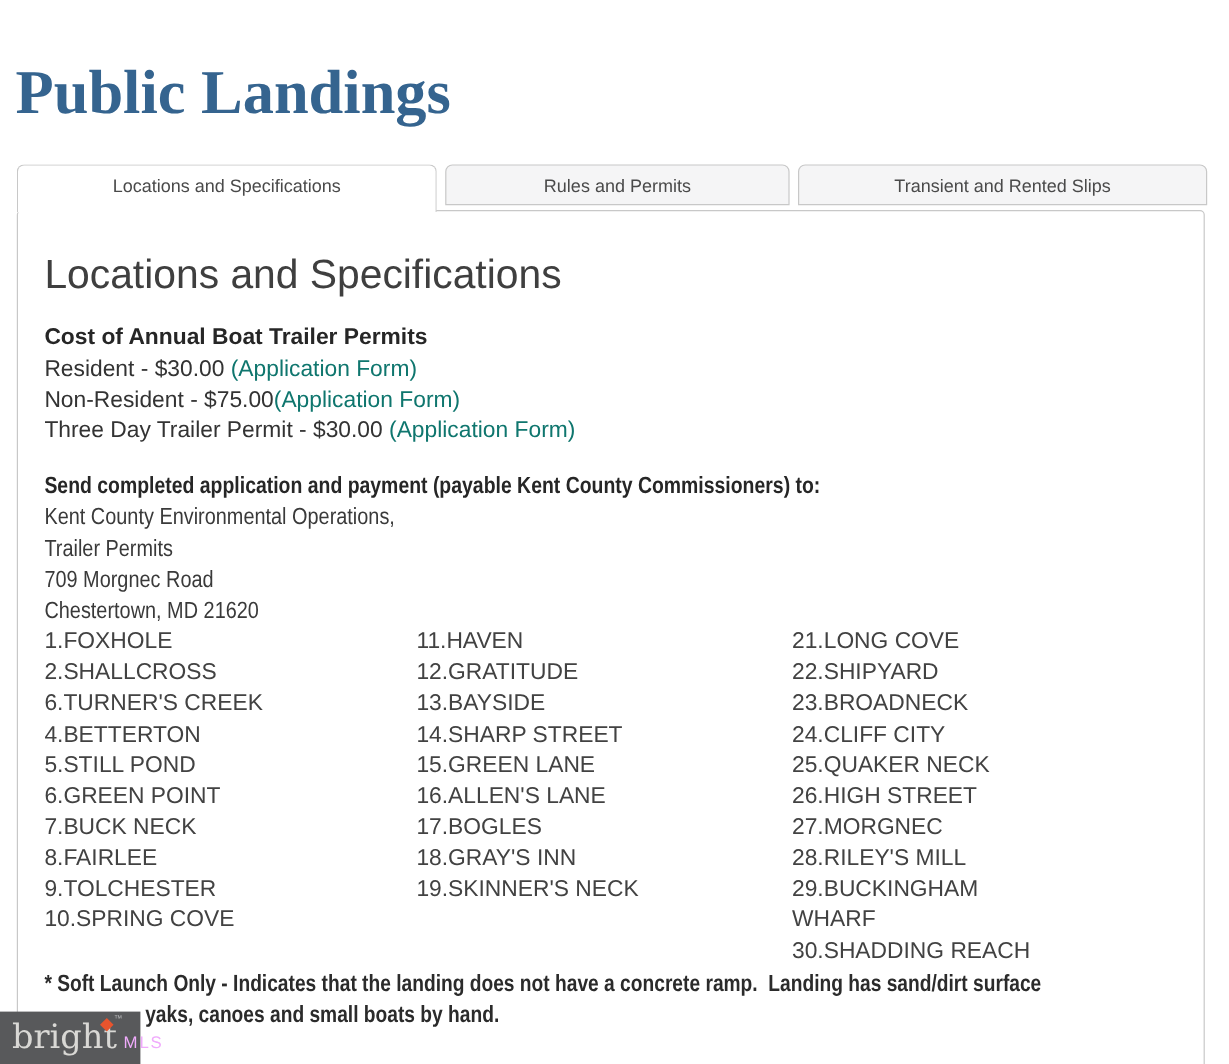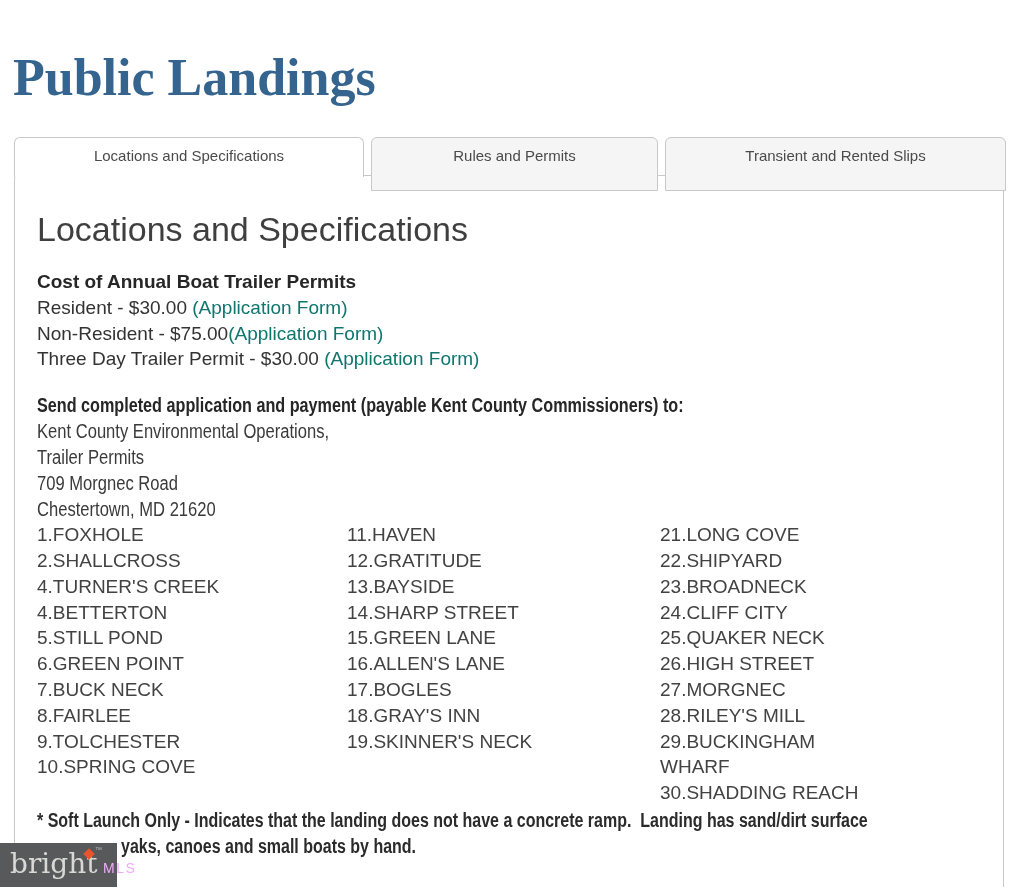--- a/index.html
+++ b/index.html
@@ -9,21 +9,21 @@
   }
   
   .page-title{
     position:absolute;left:13px;top:10px;
     font-family:"Liberation Serif",serif;font-weight:600;
     font-size:52px;line-height:1.25;color:#35648f;letter-spacing:0px;
   }
   
   .tabbar{position:absolute;left:14px;top:137px;display:flex;gap:7px;z-index:2;}
   .tab{
-    height:54px;box-sizing:border-box;border:1px solid #c8c8c8;
+    height:34px;box-sizing:border-box;border:1px solid #c8c8c8;
     border-radius:6px 6px 0 0;background:#f5f5f6;color:#4a4a4a;
     font-size:15px;line-height:36px;text-align:center;cursor:pointer;
     white-space:nowrap;overflow:hidden;
   }
   .tab:nth-child(1){width:350px;}
   .tab:nth-child(2){width:287px;}
   .tab:nth-child(3){width:341px;}
   .tab.active{background:#ffffff;border-bottom:none;height:40px;position:relative;z-index:3;}
   
   .panel{
@@ -103,21 +103,21 @@
           <div><span class="condensed">Trailer Permits</span></div>
           <div><span class="condensed">709 Morgnec Road</span></div>
           <div><span class="condensed">Chestertown, MD 21620</span></div>
         </div>
     </div>
 
     <div class="landings" id="landings">
         <div class="col">
           <div class="item">1.FOXHOLE</div>
           <div class="item">2.SHALLCROSS</div>
-          <div class="item">4.TURNER'S CREEK</div>
+          <div class="item">6.TURNER'S CREEK</div>
           <div class="item">4.BETTERTON</div>
           <div class="item">5.STILL POND</div>
           <div class="item">6.GREEN POINT</div>
           <div class="item">7.BUCK NECK</div>
           <div class="item">8.FAIRLEE</div>
           <div class="item">9.TOLCHESTER</div>
           <div class="item">10.SPRING COVE</div>
         </div>
         <div class="col">
           <div class="item">11.HAVEN</div>

